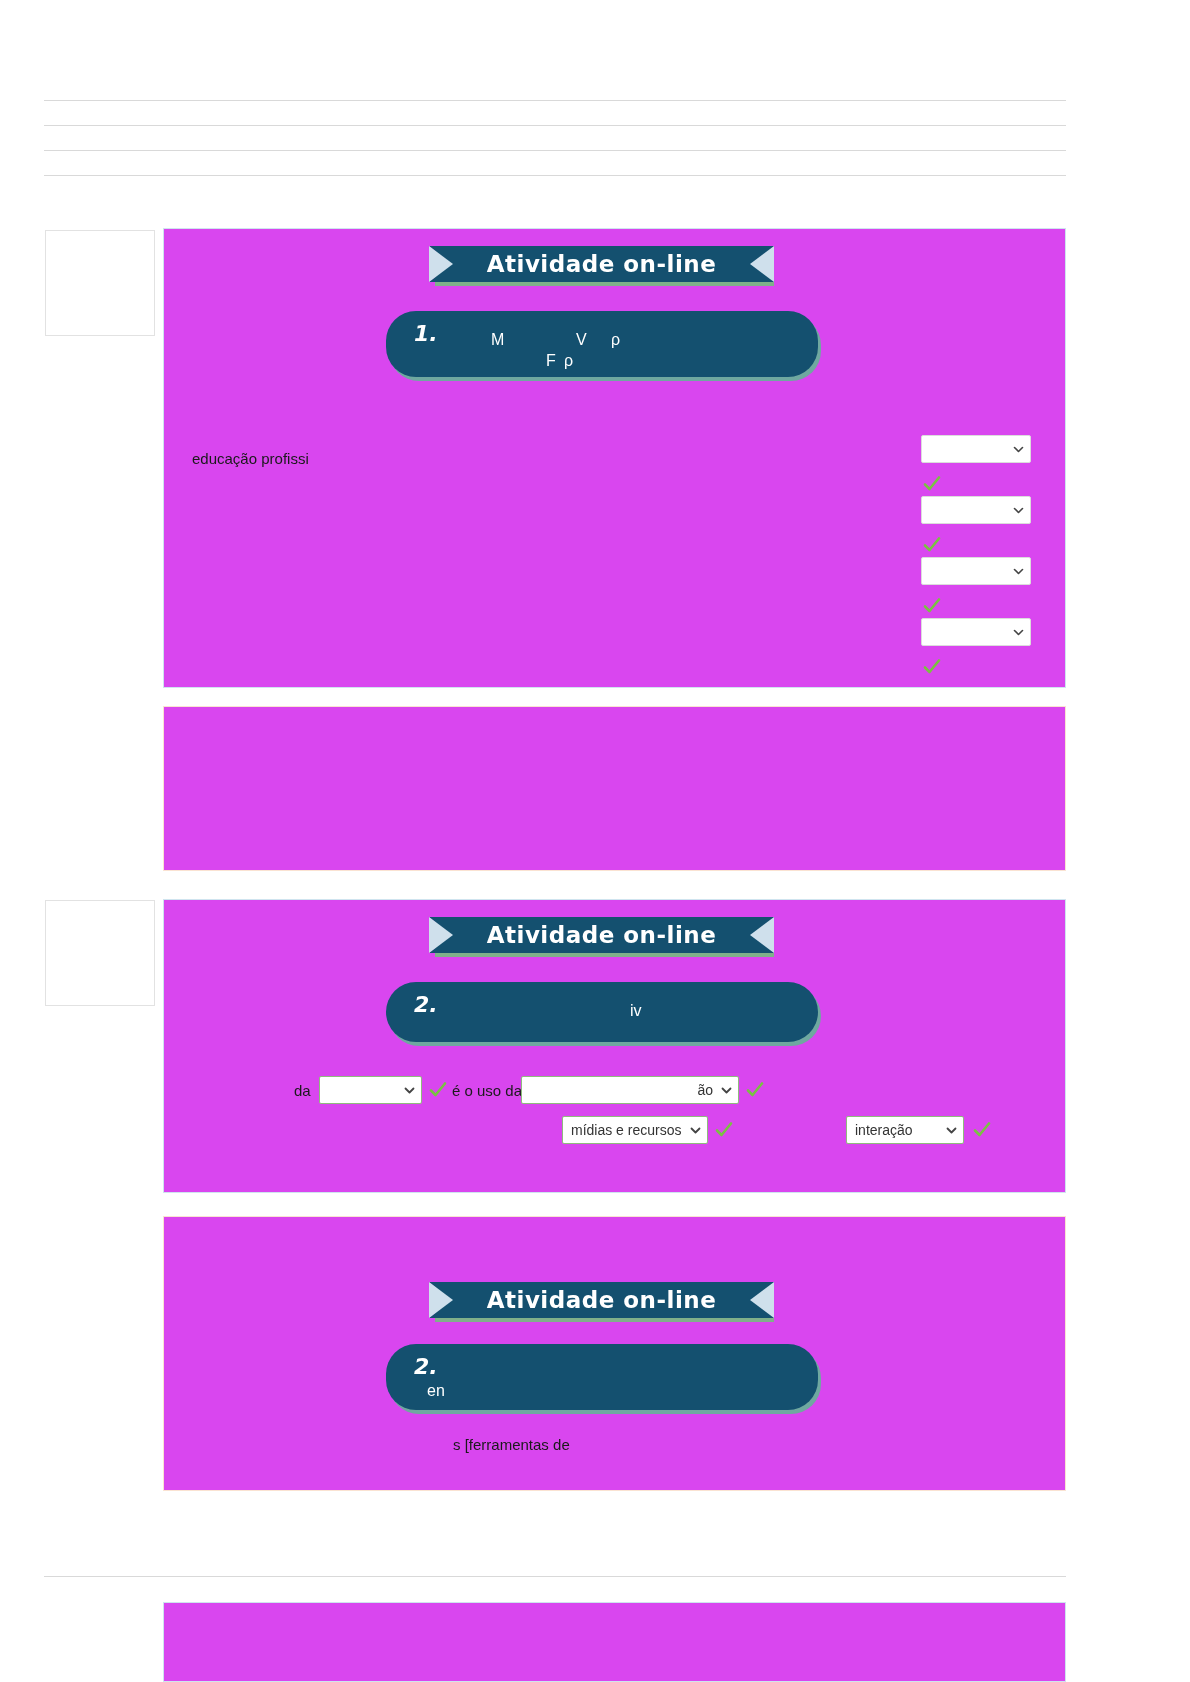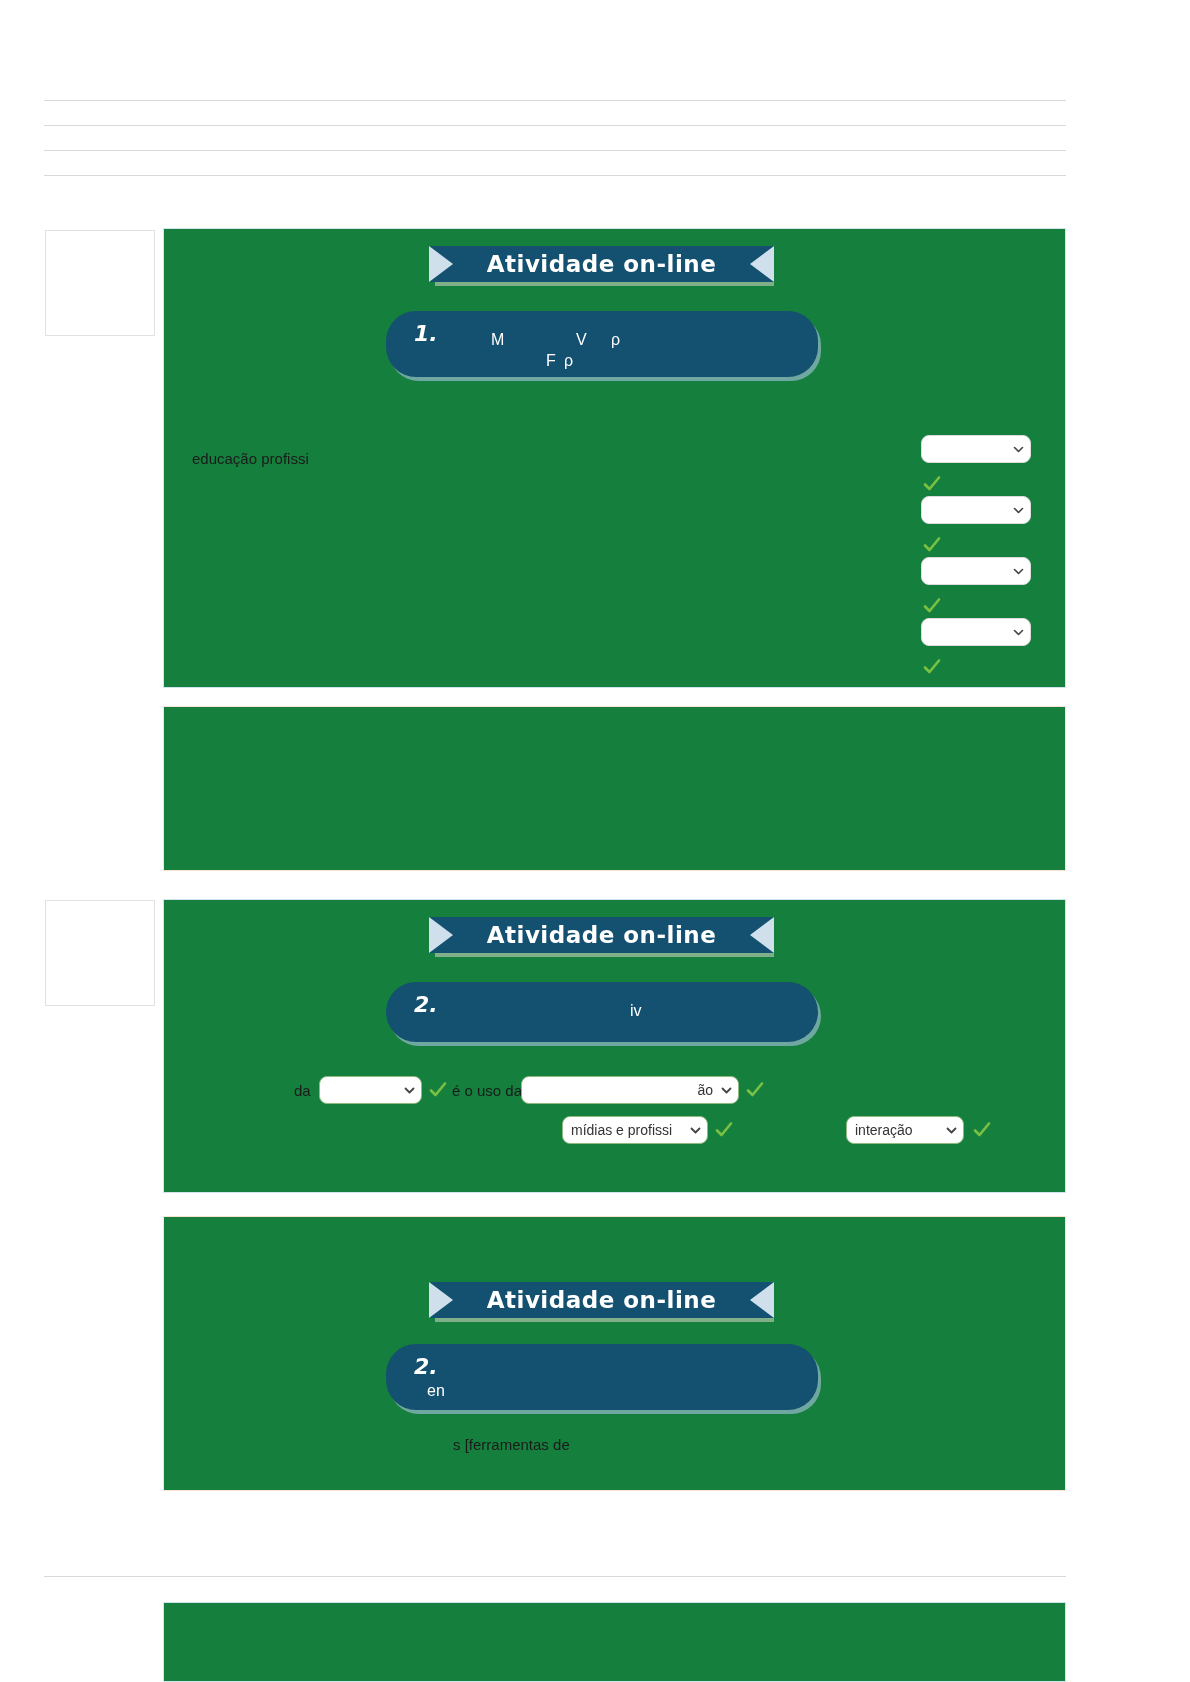--- a/index.html
+++ b/index.html
@@ -27,21 +27,21 @@
     height: 1px;
     background: #d9d9d9;
     margin-bottom: 24px;
   }
   .rule-line:last-child { margin-bottom: 0; }
 
   
   .block {
     position: absolute;
     box-sizing: border-box;
-    background: #15803d;
+    background: #d946ef;
   }
   .block-blue {
     border: 1px solid #cfe4ef;
   }
   .block-orange {
     border: 1px solid #fae3d2;
   }
   .side-box {
     position: absolute;
     box-sizing: border-box;
@@ -143,21 +143,21 @@
     color: #1a1a1a;
     white-space: nowrap;
   }
 
   
   .sel {
     position: absolute;
     box-sizing: border-box;
     background: #ffffff;
     border: 1px solid #dcdcdc;
-    border-radius: 8px;
+    border-radius: 2px;
     height: 28px;
     font-family: "Liberation Sans", sans-serif;
     font-size: 14px;
     color: #333333;
     display: flex;
     align-items: center;
     justify-content: flex-end;
     padding: 0 6px 0 8px;
   }
   .sel.green {
@@ -334,21 +334,21 @@
         </svg>
     </span>
   </div>
   <div class="check" style="left:581px; top:180px;">
     <svg width="20" height="20" viewBox="0 0 20 20">
         <path d="M3 10.5 L7.5 15 L17 3.5" fill="none" stroke="#7ac143" stroke-width="2.6" stroke-linecap="round" stroke-linejoin="round"></path>
       </svg>
   </div>
 
   <div class="sel green leftval" style="left:398px; top:216px; width:146px;">
-    <span class="sel-val">mídias e profissi</span>
+    <span class="sel-val">mídias e recursos</span>
     <span class="chev">
       <svg width="11" height="11" viewBox="0 0 11 11">
           <path d="M1.5 3.5 L5.5 7.5 L9.5 3.5" fill="none" stroke="#444" stroke-width="1.8" stroke-linecap="round" stroke-linejoin="round"></path>
         </svg>
     </span>
   </div>
   <div class="check" style="left:550px; top:220px;">
     <svg width="20" height="20" viewBox="0 0 20 20">
         <path d="M3 10.5 L7.5 15 L17 3.5" fill="none" stroke="#7ac143" stroke-width="2.6" stroke-linecap="round" stroke-linejoin="round"></path>
       </svg>

